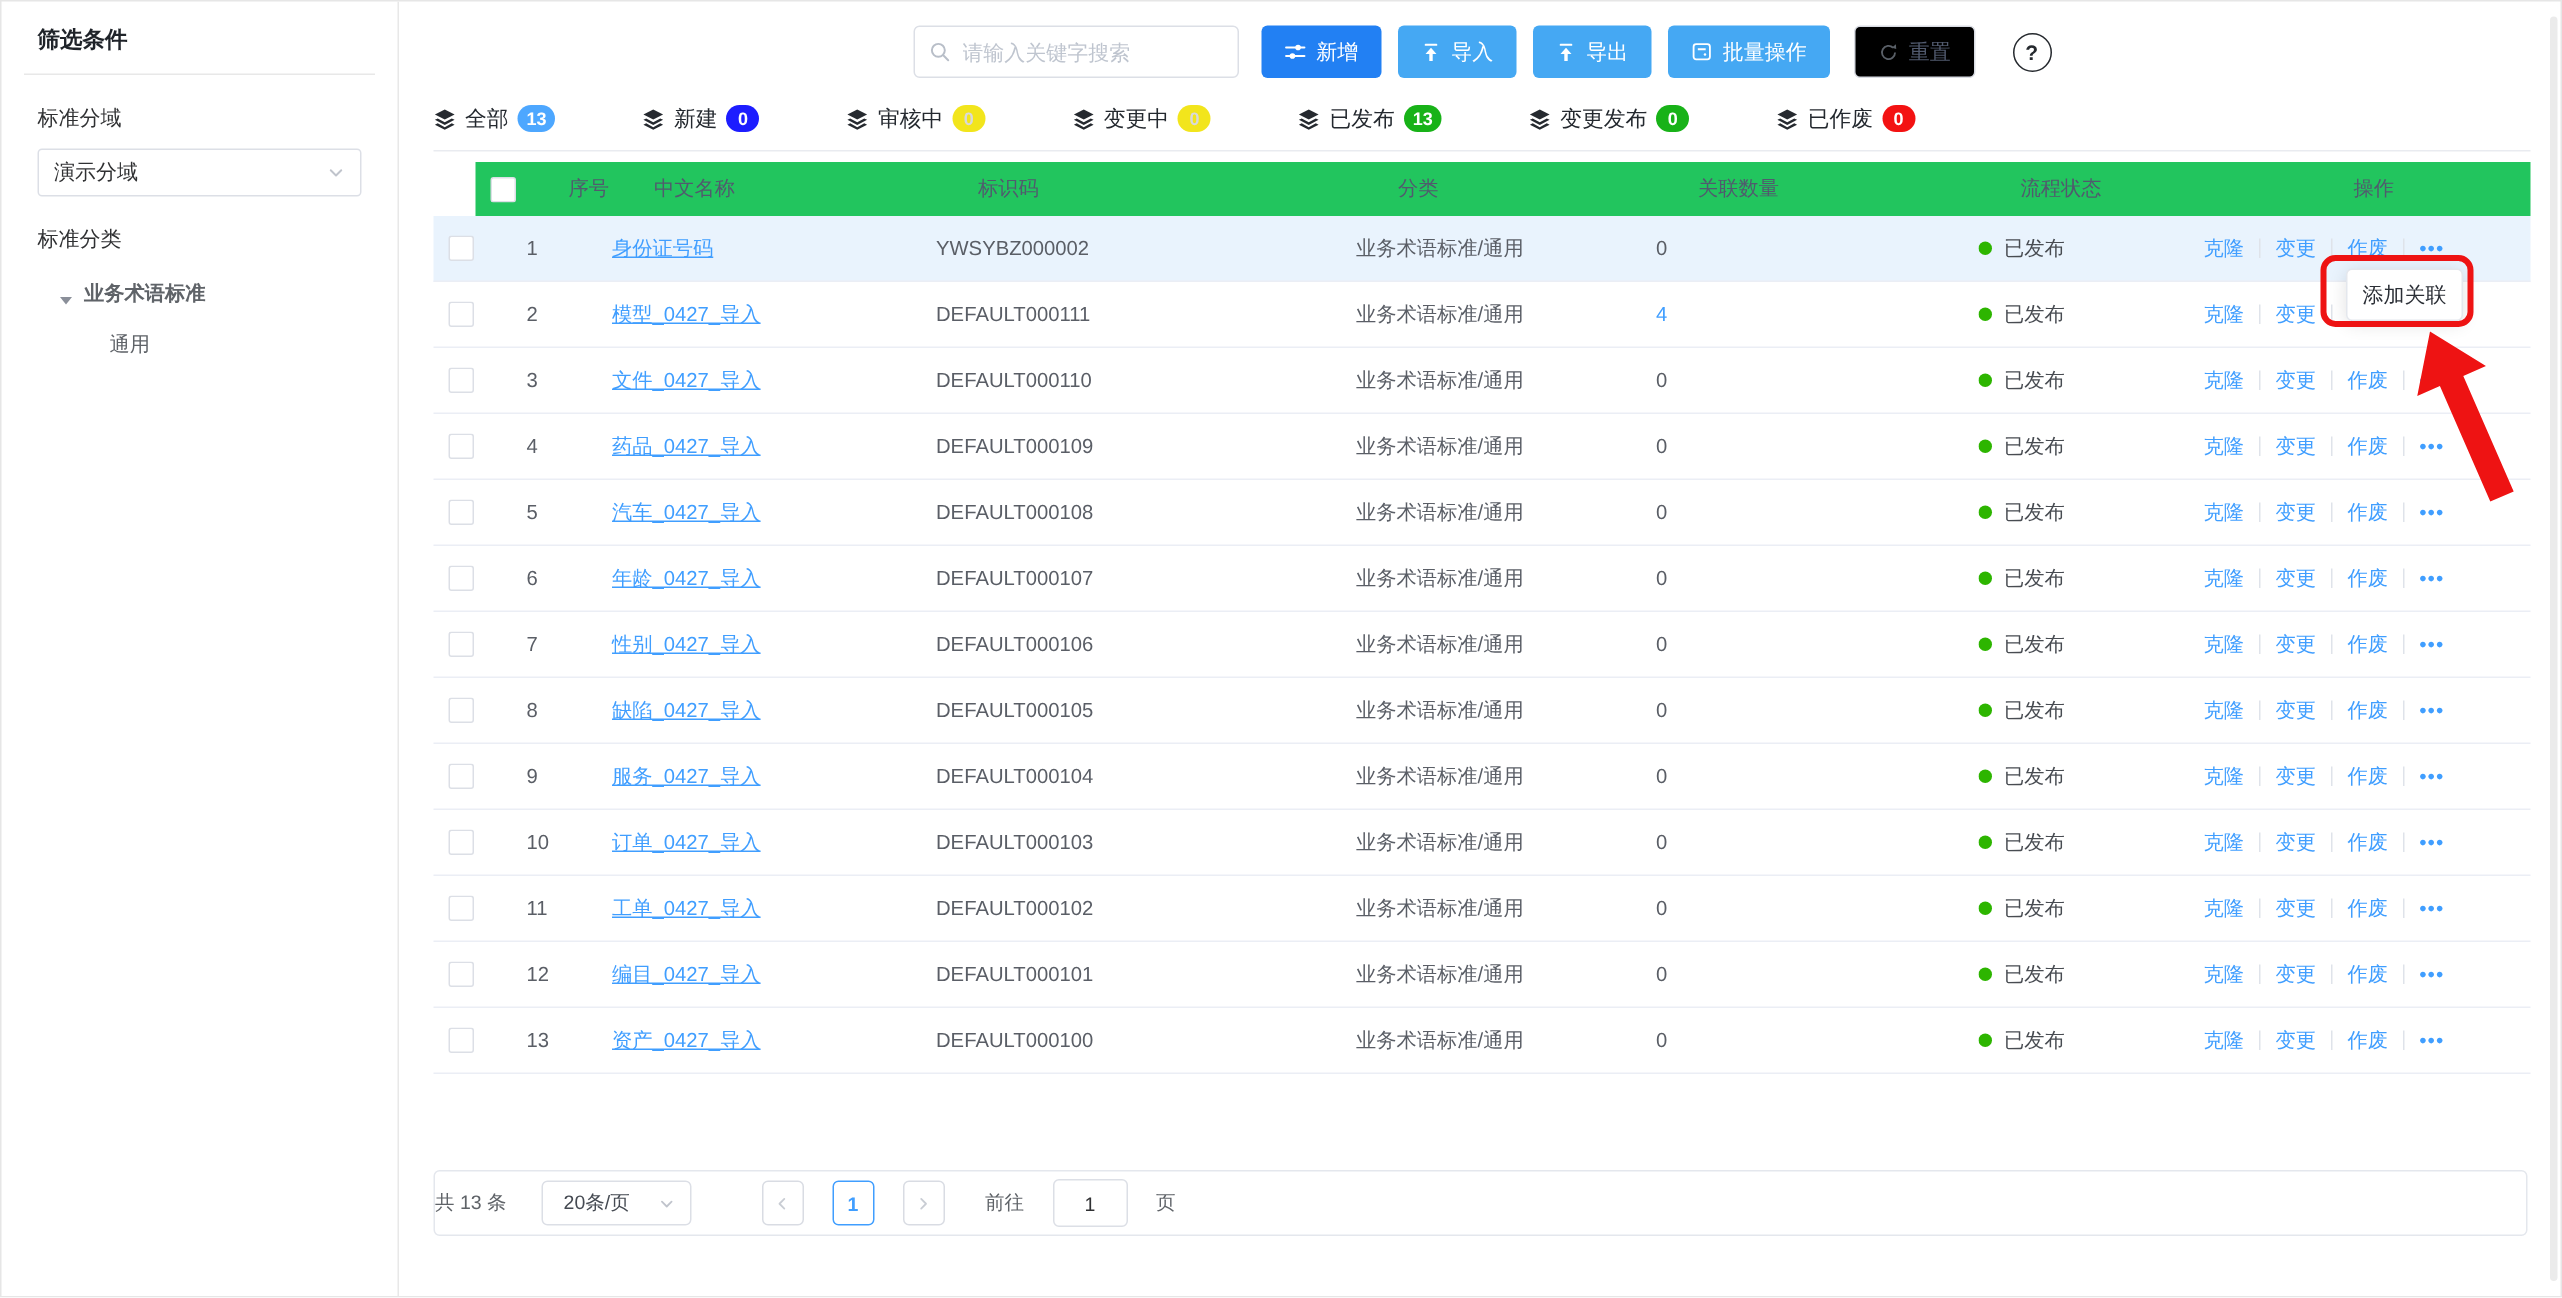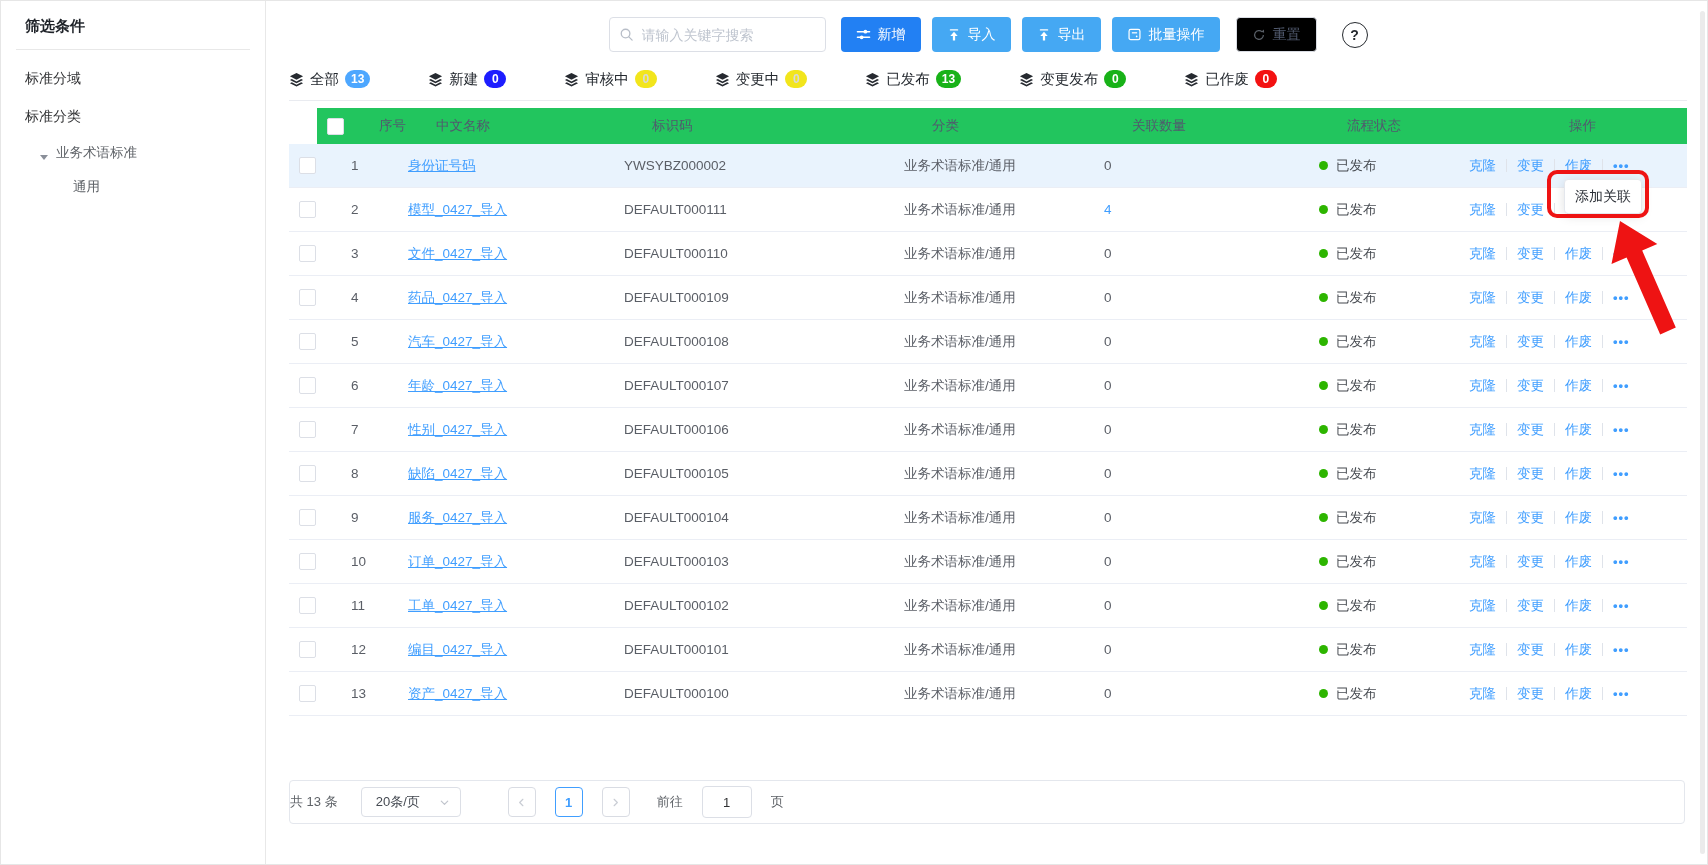--- a/index.html
+++ b/index.html
@@ -11,21 +11,21 @@
   .sb-divider{height:1px;background:#e8e8e8;margin:0 -9px 0 -9px;}
   .sb-label{font-size:14px;color:#303133;margin-top:20px;}
   .select{margin-top:11px;height:30px;border:1px solid #dcdfe6;border-radius:3px;display:flex;align-items:center;
           justify-content:space-between;padding:0 10px;font-size:14px;color:#303133;cursor:pointer;background:#fff;}
   .sb-filter{position:relative;margin-top:14px;}
   .sb-filter input{width:100%;box-sizing:border-box;height:30px;border:1px solid #dcdfe6;border-radius:3px;
           padding:0 40px 0 10px;font-size:13px;color:#303133;font-family:inherit;outline:none;}
   .sb-filter input::placeholder{color:#c0c4cc;}
   .sb-counter{position:absolute;right:8px;top:8px;font-size:12px;color:#909399;}
   .tree{margin-top:18px;font-size:13.5px;color:#5f6368;}
-  .tree-root{display:flex;align-items:flex-end;gap:7px;margin-left:14px;cursor:pointer;}
+  .tree-root{display:flex;align-items:flex-end;gap:7px;margin-left:14px;cursor:pointer;font-weight:bold;}
   .tree-child{margin-left:48px;margin-top:16px;cursor:pointer;}
   
   .main{flex:1;position:relative;padding:0 20px 0 23px;box-sizing:border-box;}
   .toolbar{margin-top:16px;display:flex;align-items:center;justify-content:center;}
   .search{position:relative;width:217px;margin-right:15px;}
   .search input{width:100%;box-sizing:border-box;height:35px;border:1px solid #dcdfe6;border-radius:4px;
           padding:0 10px 0 32px;font-size:14px;color:#303133;font-family:inherit;outline:none;}
   .search input::placeholder{color:#bfc5cf;}
   .search .mag{position:absolute;left:10px;top:10px;}
   .btn{height:35px;border:none;border-radius:4px;display:flex;align-items:center;gap:7px;padding:0 15px;
@@ -86,20 +86,28 @@
 </style>
 </head>
 <body>
 
 <div class="page">
 
   <aside class="sidebar">
     <div class="sb-title">筛选条件</div>
     <div class="sb-divider"></div>
     <div class="sb-label">标准分域</div>
+    <div class="select">
+      <span>演示分域</span>
+      <span class="icon">
+        <svg viewBox="0 0 12 12" width="12" height="12">
+            <path d="M2.5 4.5L6 8l3.5-3.5" fill="none" stroke="#c0c4cc" stroke-width="1.3" stroke-linecap="round" stroke-linejoin="round"></path>
+          </svg>
+      </span>
+    </div>
     <div class="sb-label">标准分类</div>
     <div class="tree">
       <div class="tree-root">
         <span class="icon">
           <svg viewBox="0 0 10 10" width="10" height="10">
               <path d="M1 3h8L5 8z" fill="#8a8f99"></path>
             </svg>
         </span>
         <span>业务术语标准</span>
       </div>

